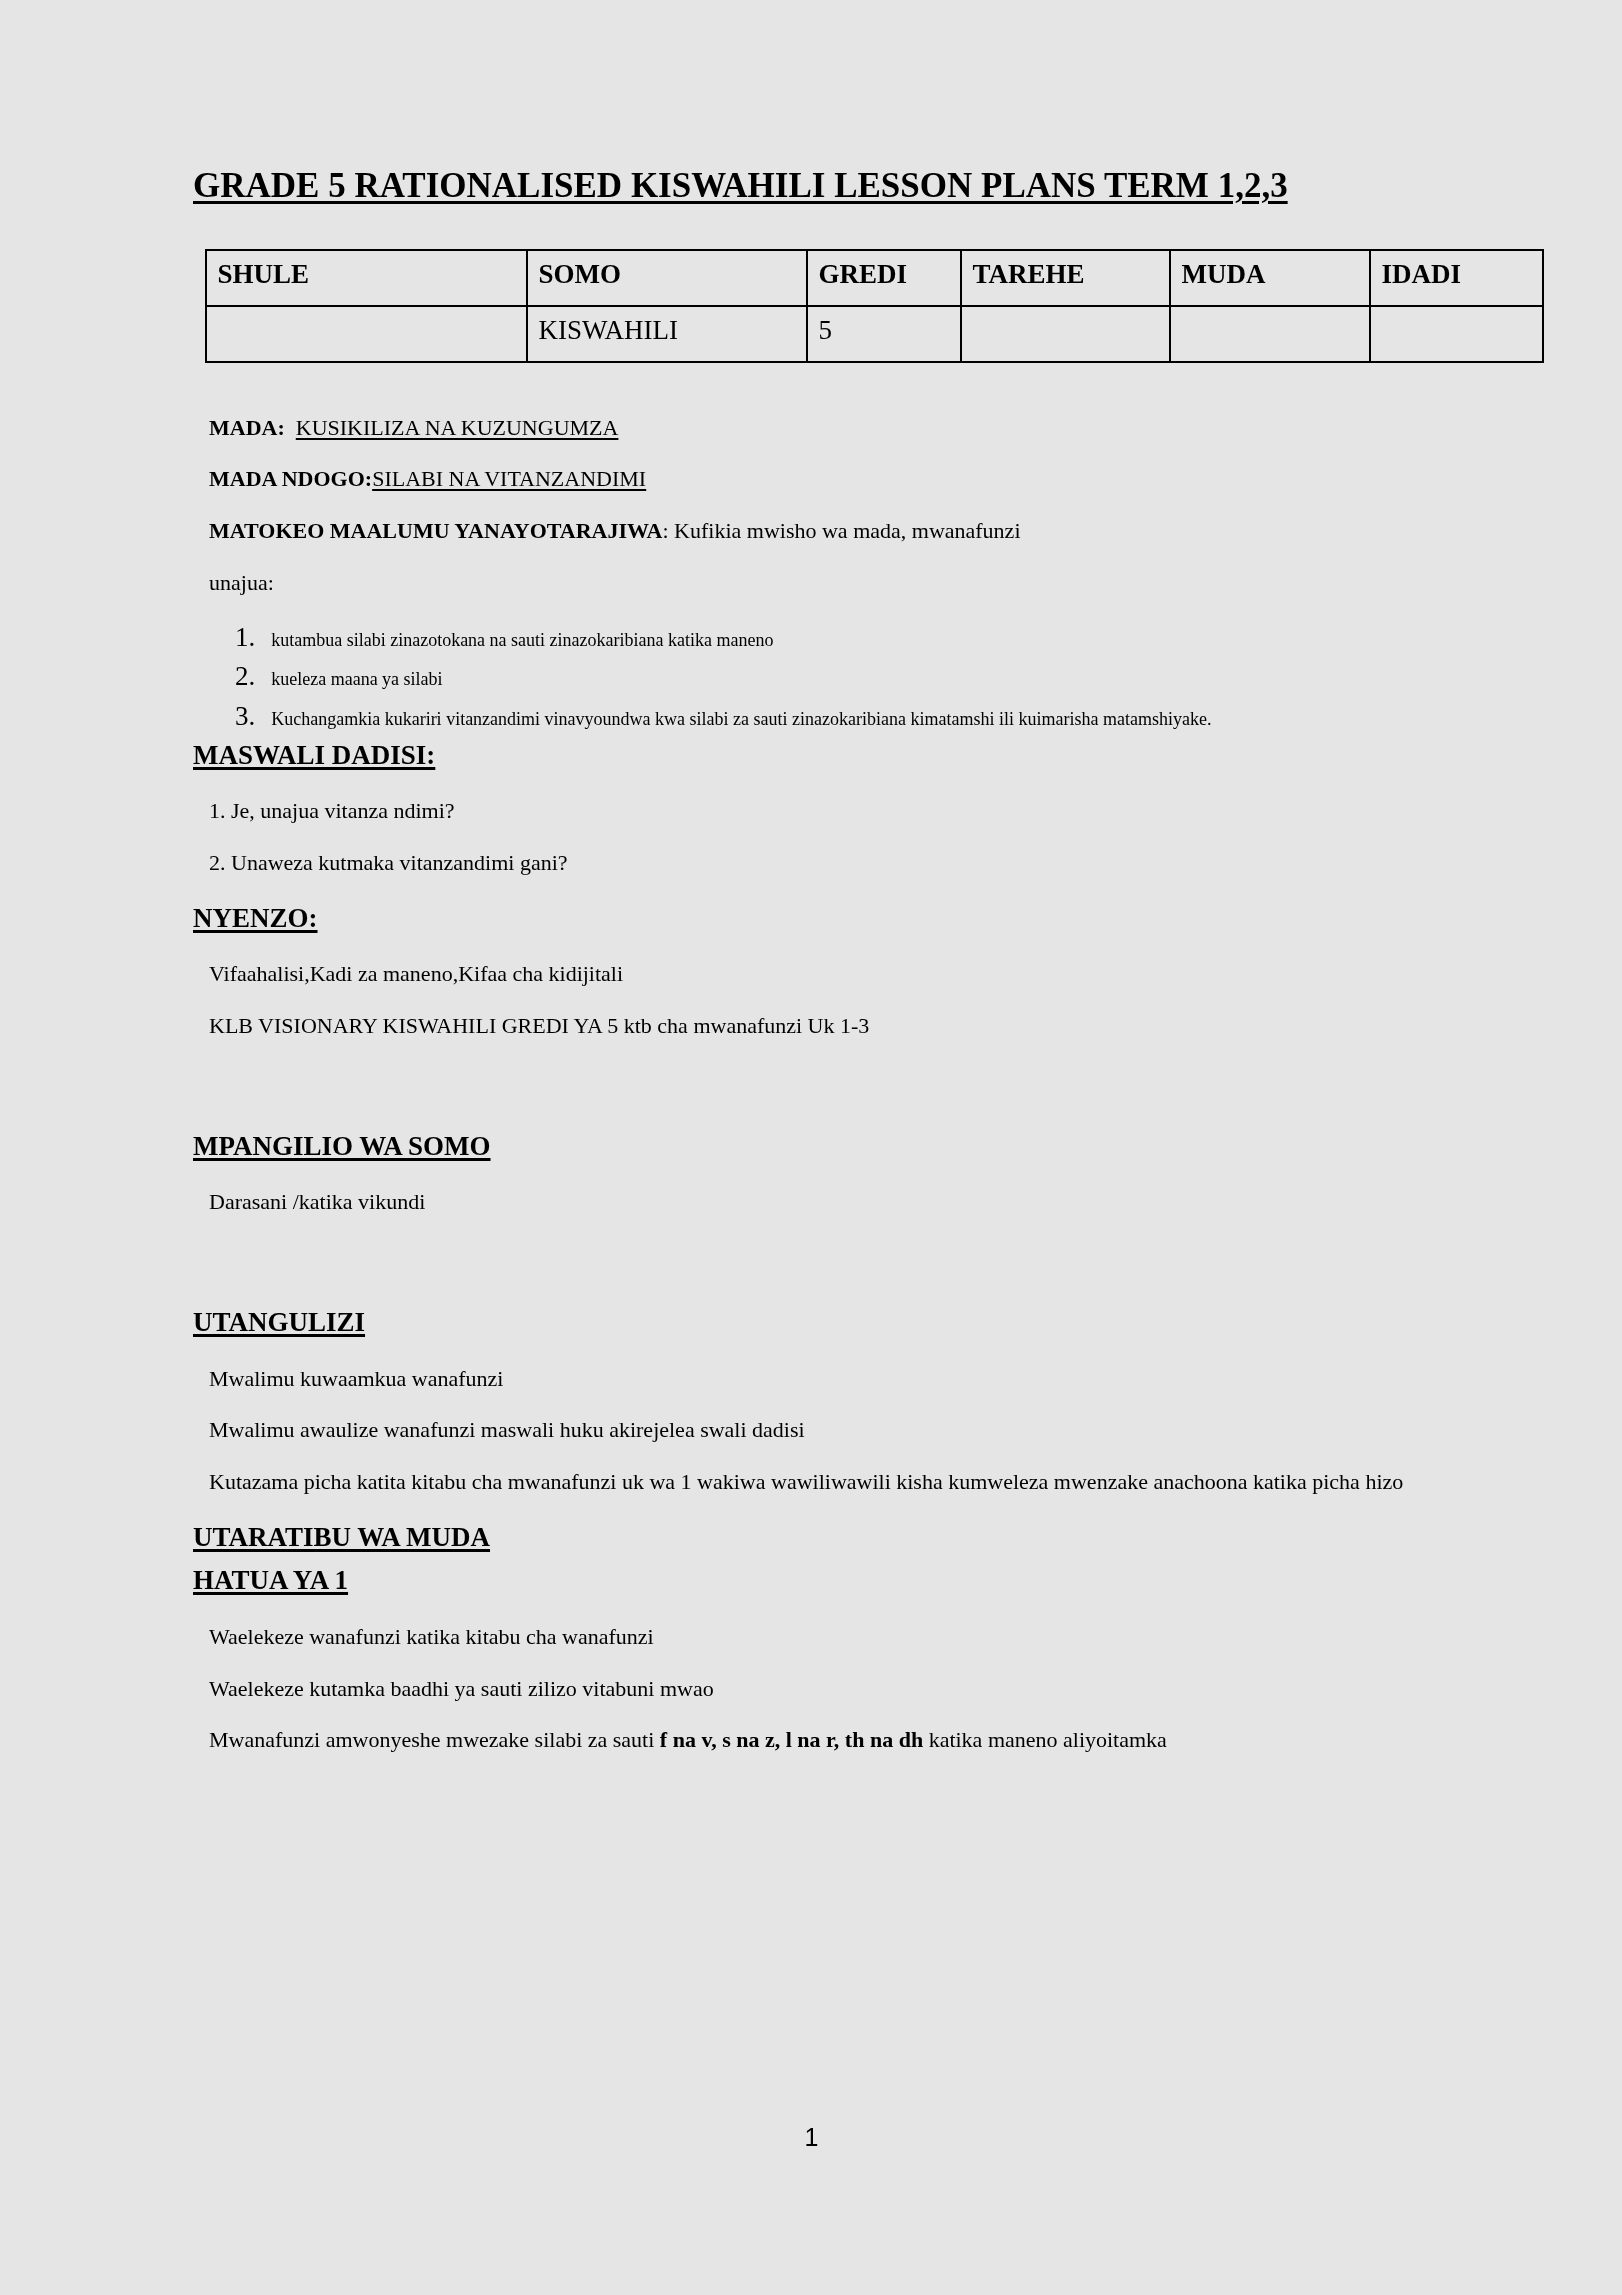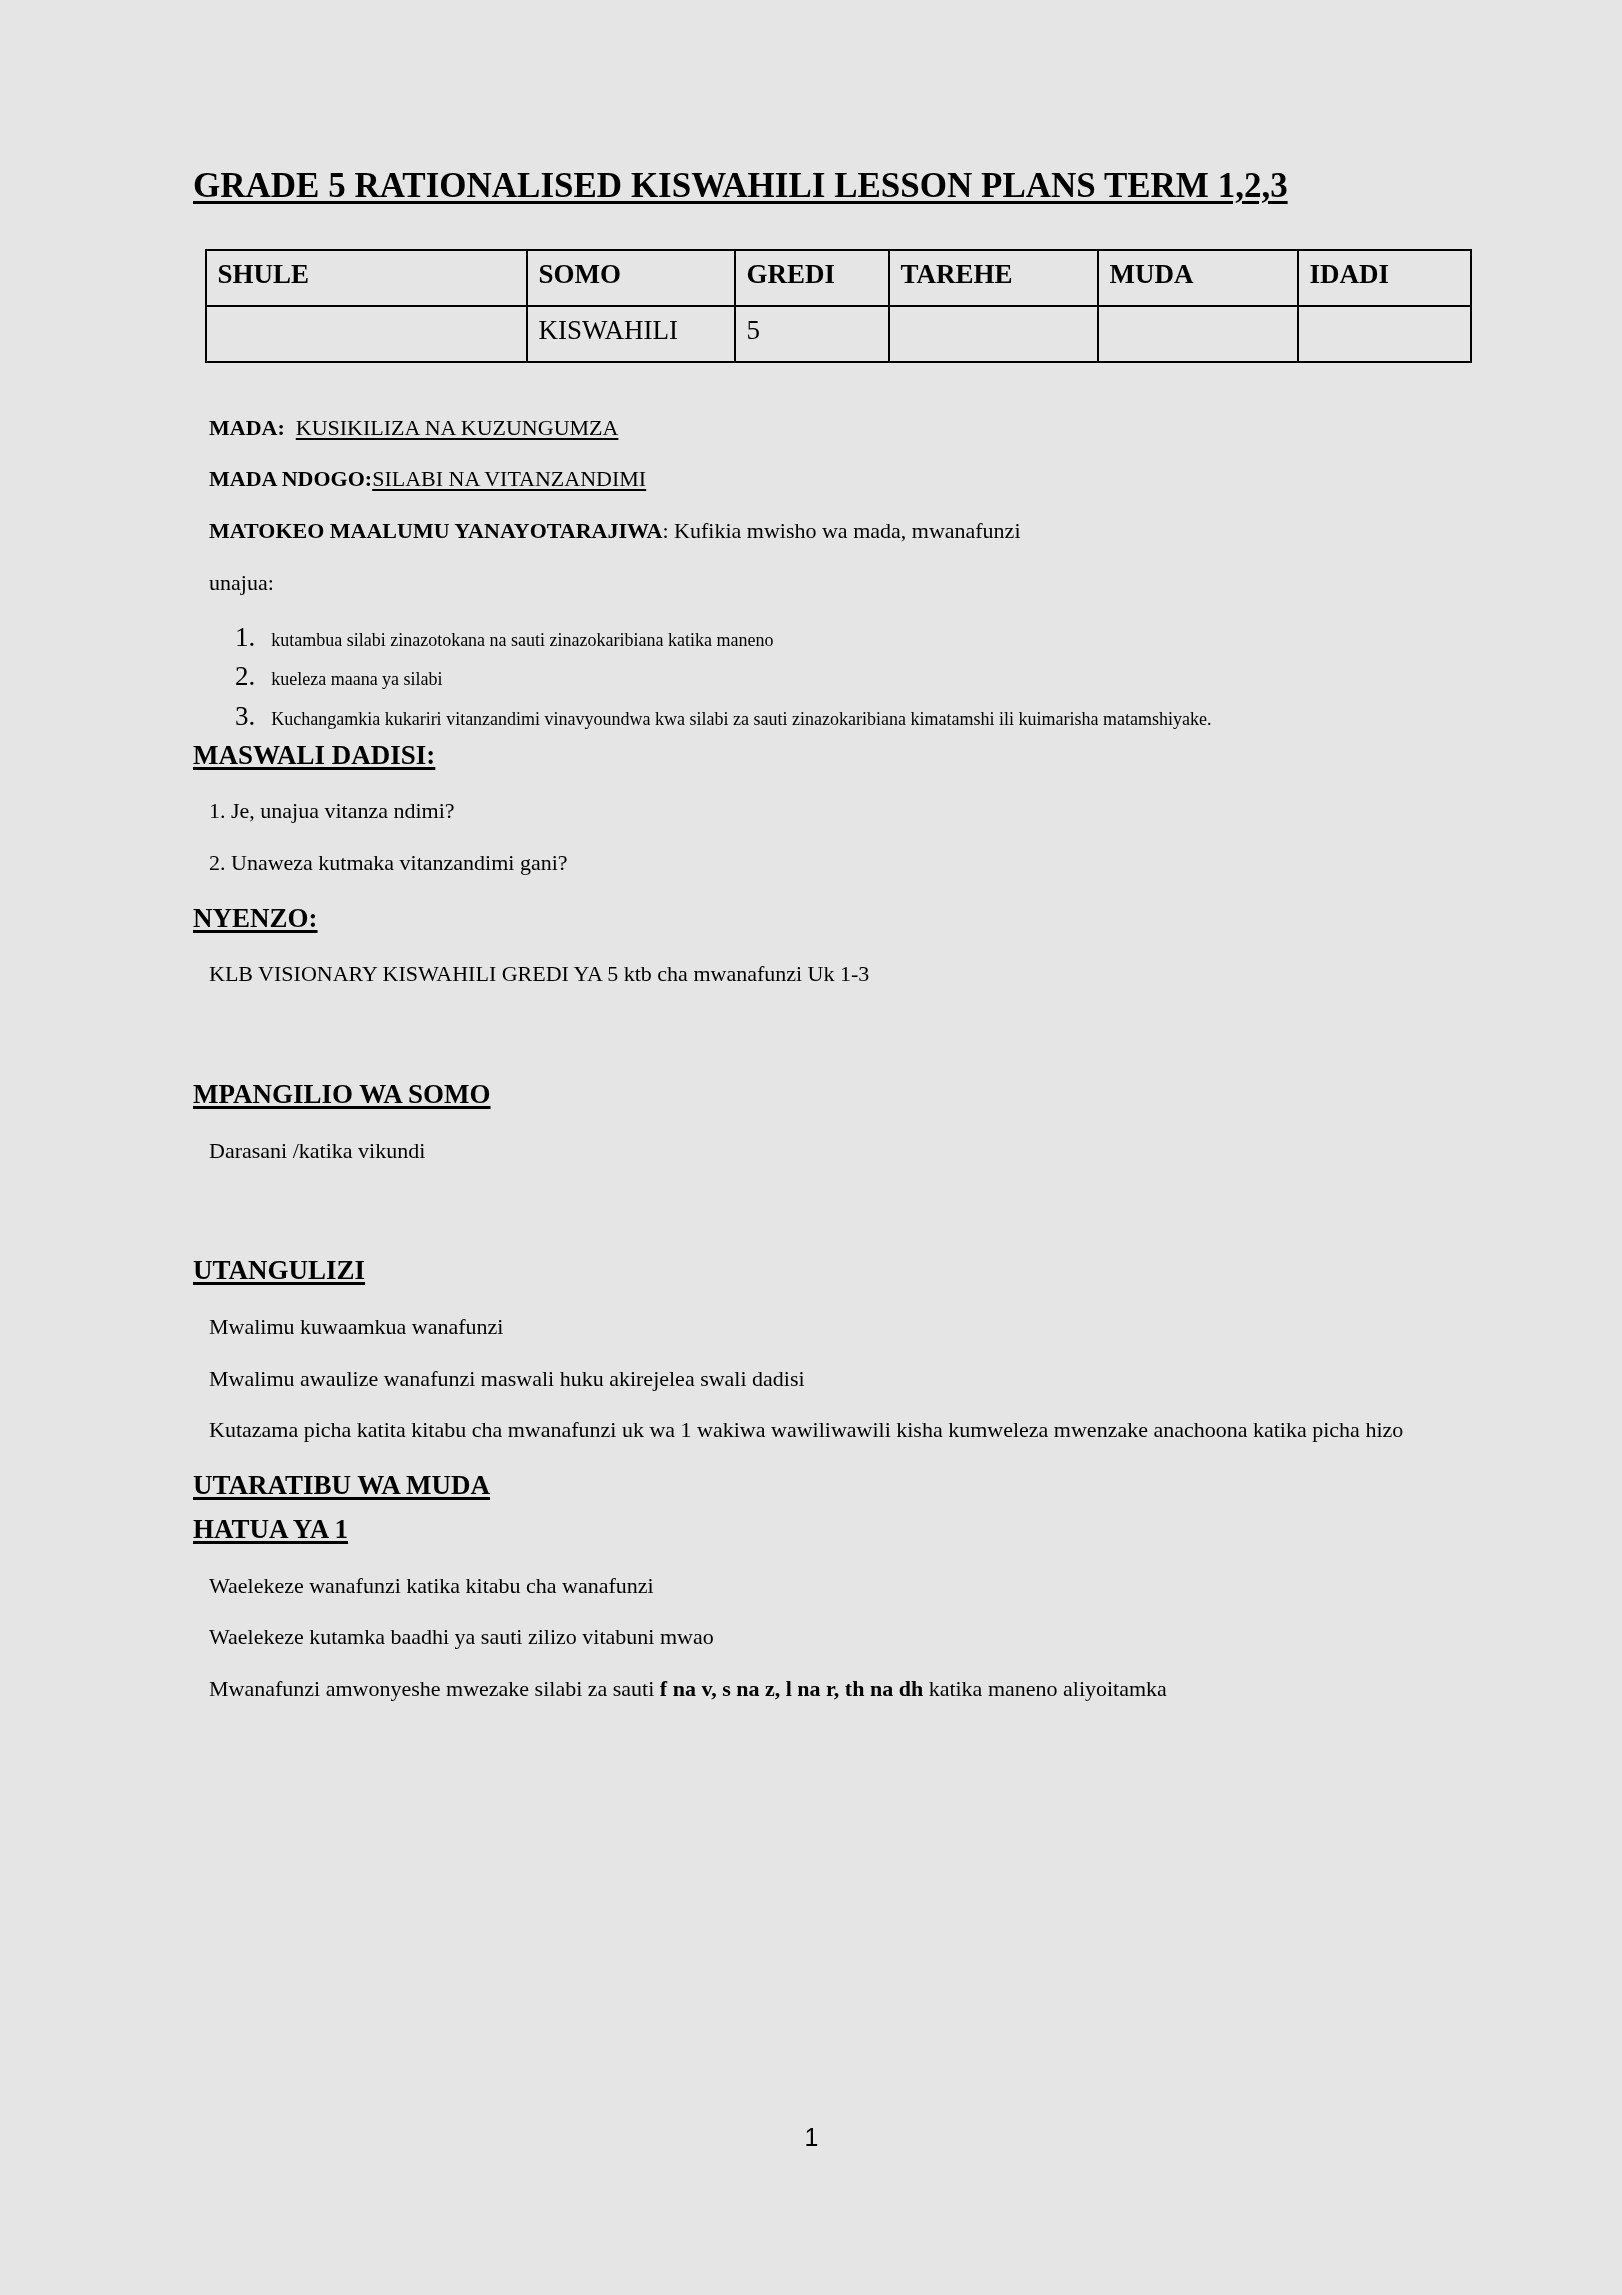--- a/index.html
+++ b/index.html
@@ -50,21 +50,21 @@
     vertical-align: top;
     font-size: 27px;
     line-height: 1.3;
     height: 56px;
     box-sizing: border-box;
   }
   table.info-table td.hdr {
     font-weight: bold;
   }
   .col-shule   { width: 321px; }
-  .col-somo    { width: 208px; }
+  .col-somo    { width: 280px; }
   .col-gredi   { width: 154px; }
   .col-tarehe  { width: 209px; }
   .col-muda    { width: 200px; }
   .col-idadi   { width: 173px; }
 
   
   .para {
     font-size: 22px;
     line-height: 1.62;
     margin: 16px;
@@ -166,20 +166,21 @@
 
     <p class="heading-row">
       <span class="heading">MASWALI DADISI:</span>
     </p>
     <p class="para">1. Je, unajua vitanza ndimi?</p>
     <p class="para">2. Unaweza kutmaka vitanzandimi gani?</p>
 
     <p class="heading-row">
       <span class="heading">NYENZO:</span>
     </p>
+    <p class="para">Vifaahalisi,Kadi za maneno,Kifaa cha kidijitali</p>
     <p class="para">KLB VISIONARY KISWAHILI GREDI YA 5 ktb cha mwanafunzi  Uk 1-3</p>
 
     <div class="spacer-line"></div>
     <div class="spacer-half"></div>
 
     <p class="heading-row">
       <span class="heading">MPANGILIO WA SOMO</span>
     </p>
     <p class="para">Darasani /katika vikundi</p>
 

